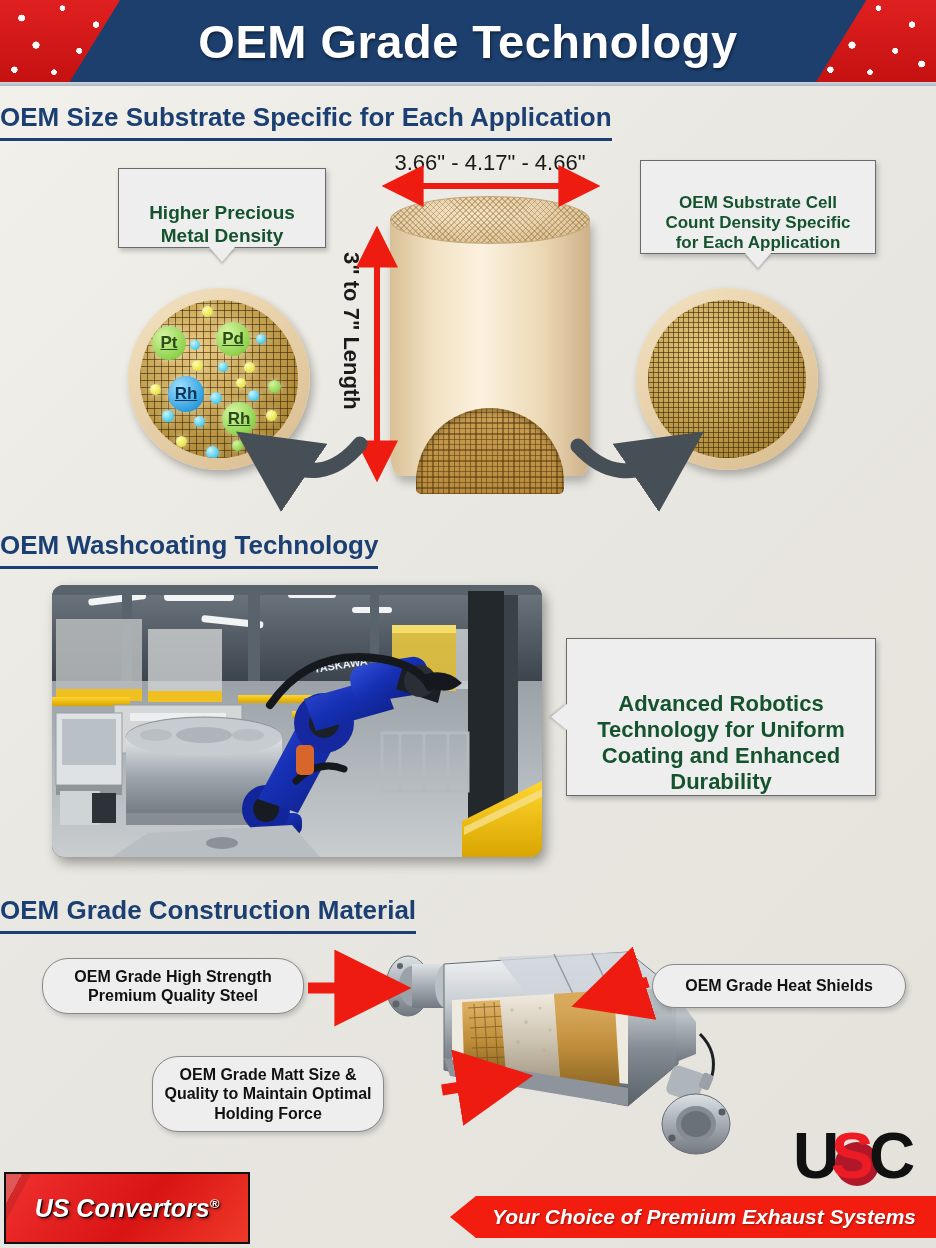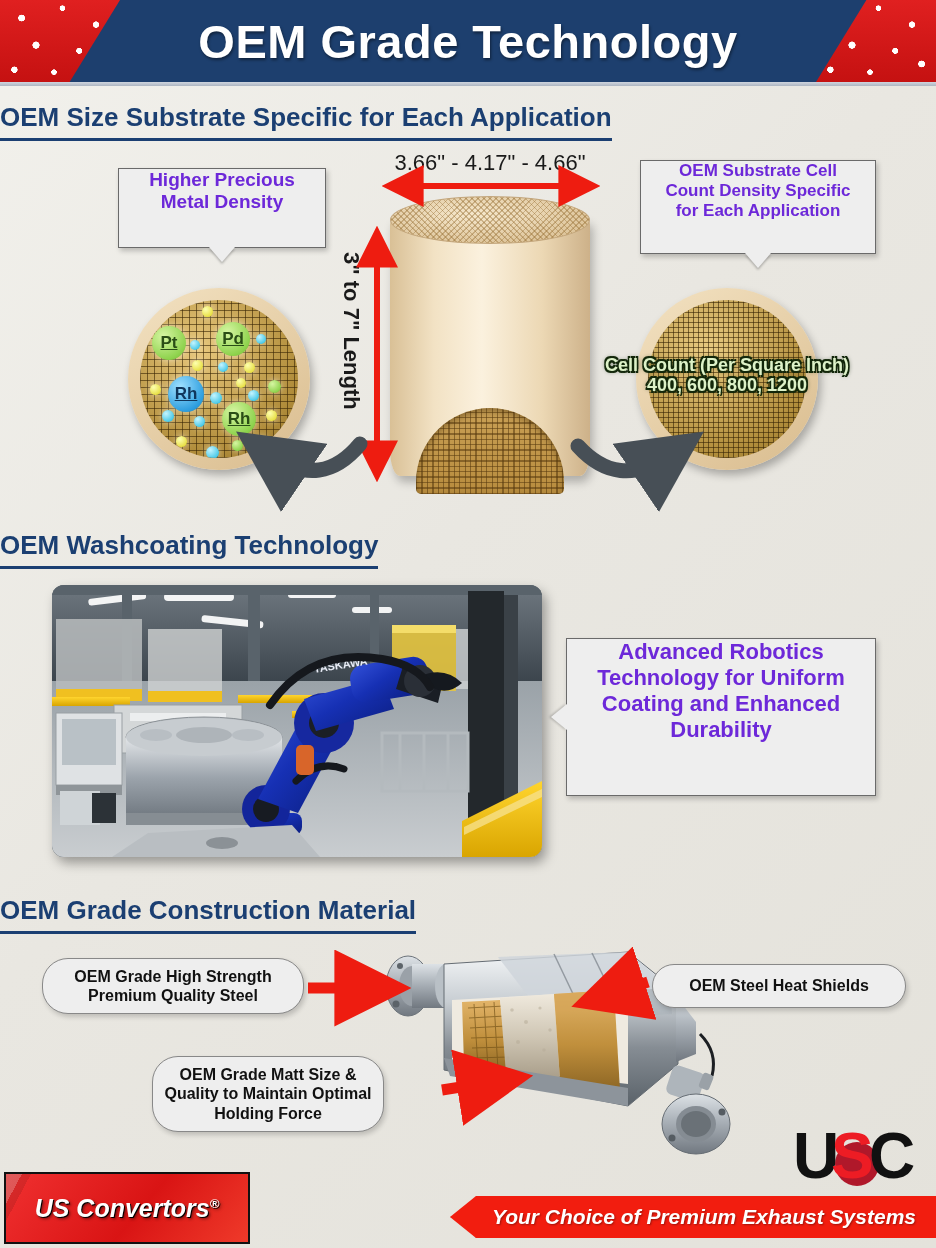--- a/index.html
+++ b/index.html
@@ -58,24 +58,24 @@
     display: inline-block; padding-bottom: 5px;
     border-bottom: 3px solid #1b3f72;
   }
 
   
   .callout {
     position: absolute;
     background: #eeeeee;
     border: 1.5px solid #6a6a6a;
     box-shadow: 2px 3px 5px rgba(0,0,0,.22);
-    color: #6d28d9;
+    color: #14532d;
     font-weight: bold;
     text-align: center;
-    display: flex; align-items: flex-start; justify-content: center;
+    display: flex; align-items: flex-end; justify-content: center;
     line-height: 1.18;
   }
   .callout .tail-down {
     position: absolute; bottom: -15px; left: 50%;
     margin-left: -13px;
     width: 0; height: 0;
     border-left: 13px solid transparent;
     border-right: 13px solid transparent;
     border-top: 15px solid #eeeeee;
     filter: drop-shadow(0 2px 1px rgba(0,0,0,.25));
@@ -305,24 +305,20 @@
       <div class="pm yellow" style="left:36px; top:136px; width:11px; height:11px;"></div>
       <div class="pm green" style="left:92px; top:140px; width:11px; height:11px;"></div>
       <div class="pm yellow" style="left:116px; top:136px; width:11px; height:11px;"></div>
       <div class="pm cyan" style="left:66px; top:146px; width:13px; height:13px;"></div>
     </div>
   </div>
 
   <div class="mesh-circle" style="left:636px; top:288px; width:182px; height:182px;">
     <div class="mesh-inner fine"></div>
   </div>
-  <div class="cell-count-label" style="left:586px; top:355px; width:282px; font-size:18px;">
-    <div>Cell Count (Per Square Inch)</div>
-    <div>400, 600, 800, 1200</div>
-  </div>
 
   <div class="section-head" style="top:530px;">
     <span>OEM Washcoating Technology</span>
   </div>
 
   <div class="photo">
     <svg width="490" height="272" viewBox="0 0 490 272">
       <defs>
         <linearGradient id="ceil" x1="0" y1="0" x2="0" y2="1">
           <stop offset="0" stop-color="#6f7880"></stop>
@@ -550,21 +546,21 @@
   </div>
 
   <div class="pill" style="left:42px; top:958px; width:262px; height:56px; font-size:16px;">
     <div>
       <div>OEM Grade High Strength</div>
       <div>Premium Quality Steel</div>
     </div>
   </div>
 
   <div class="pill" style="left:652px; top:964px; width:254px; height:44px; font-size:16px;">
-    <div>OEM Steel Heat Shields</div>
+    <div>OEM Grade Heat Shields</div>
   </div>
 
   <div class="pill" style="left:152px; top:1056px; width:232px; height:76px; font-size:16px;">
     <div>
       <div>OEM Grade Matt Size &amp;</div>
       <div>Quality to Maintain Optimal</div>
       <div>Holding Force</div>
     </div>
   </div>
 

